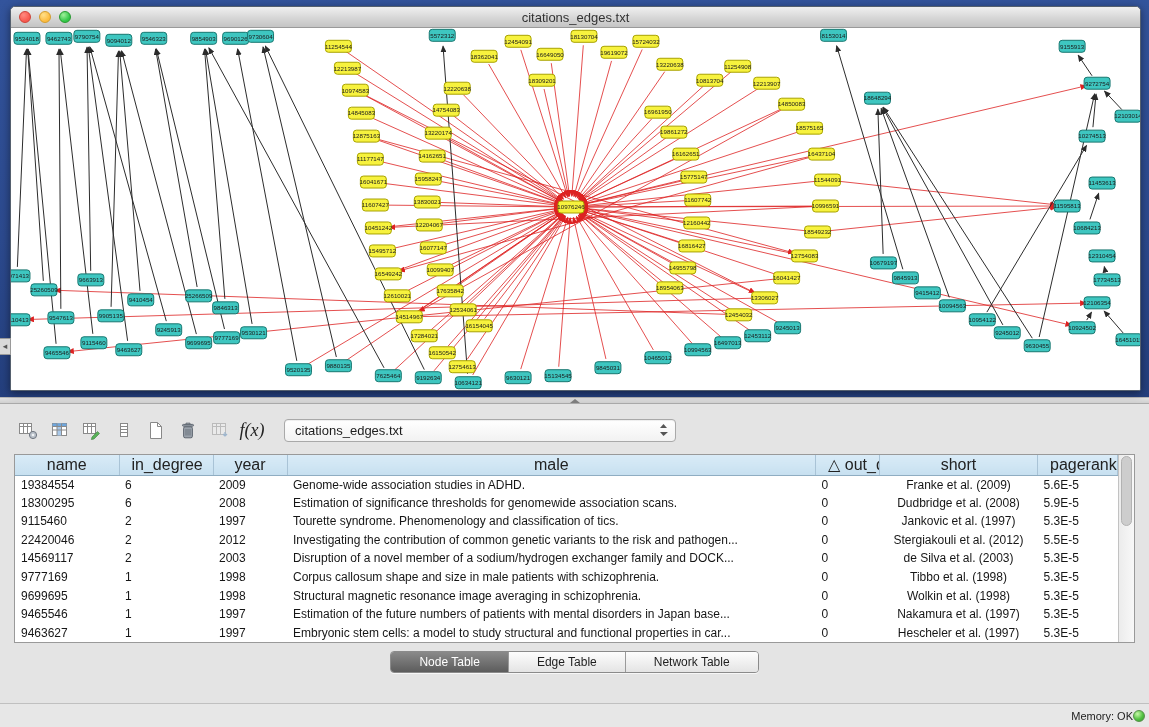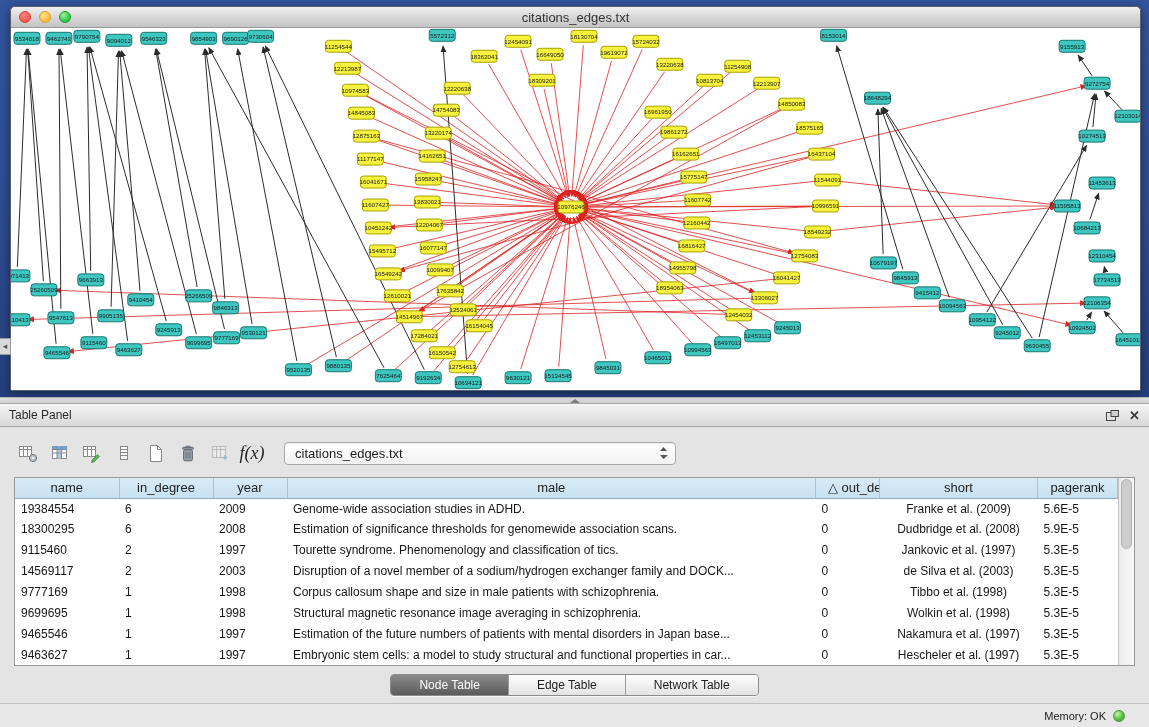--- a/index.html
+++ b/index.html
@@ -81,21 +81,21 @@
   }
 
   .table-wrap{
     flex:0 0 189px;height:189px;border:1px solid #999;background:#fff;box-sizing:border-box;
     display:flex;overflow:hidden;
   }
   table.data-table{border-collapse:collapse;table-layout:fixed;width:1089px;flex:1 1 auto;}
   table.data-table th{
     height:20px;background:linear-gradient(180deg,#d9ebf7,#c7e0f0);
     border-right:1px solid #a9c3d6;border-bottom:1px solid #8fadc2;
-    font-size:13px;font-weight:normal;color:#222;text-align:center;
+    font-size:16px;font-weight:normal;color:#222;text-align:center;
     overflow:hidden;white-space:nowrap;padding:0 12px;box-sizing:border-box;
   }
   table.data-table td{
     height:16.6px;font-size:12px;color:#161616;padding:0 6px;white-space:nowrap;
     overflow:hidden;text-overflow:ellipsis;box-sizing:border-box;
   }
   table.data-table th:nth-child(1),table.data-table td:nth-child(1){width:104px;}
   table.data-table th:nth-child(2),table.data-table td:nth-child(2){width:94px;}
   table.data-table th:nth-child(3),table.data-table td:nth-child(3){width:74px;}
   table.data-table th:nth-child(4),table.data-table td:nth-child(4){width:auto;}
@@ -114,21 +114,21 @@
     font-family:"Liberation Sans", sans-serif;font-size:12px;color:#1e1e1e;
     background:linear-gradient(180deg,#fdfdfd,#e4e4e4);border:none;border-left:1px solid #9a9a9a;
     padding:3px 28px;line-height:14px;
   }
   .seg .tab:first-child{border-left:none;}
   .tab.active{background:linear-gradient(180deg,#8a8a8a,#5c5c5c);color:#fff;}
 
   
   .statusbar{
     flex:0 0 24px;height:24px;background:#e7e7e7;border-top:1px solid #c0c0c0;
-    display:flex;align-items:center;justify-content:flex-end;gap:7px;padding:0 24px;box-sizing:border-box;
+    display:flex;align-items:center;justify-content:flex-end;padding:0 4px;box-sizing:border-box;
     font-size:11px;color:#222;
   }
   .led{
     width:12px;height:12px;border-radius:50%;
     background:radial-gradient(circle at 35% 30%,#c7f7a9,#53c242 55%,#2f9630);
     border:1px solid #57904a;box-sizing:border-box;
   }
 </style>
 </head>
 <body>
@@ -749,32 +749,20 @@
           </svg>
       </div>
     </div>
     <div class="left-collapse">◂</div>
   </div>
 
   <div class="splitter">
       <span class="grip"></span>
     </div>
 
-  <div class="panel-header">
-    <span>Table Panel</span>
-    <span class="ph-icons">
-      <span class="float-ic">
-        <svg width="13" height="11" viewBox="0 0 13 11">
-            <rect x="0.5" y="2.5" width="9" height="8" fill="none" stroke="#444"></rect>
-            <rect x="5" y="0.5" width="7.5" height="6" fill="#cfcfcf" stroke="#444"></rect>
-          </svg>
-      </span>
-      <span class="close-ic">✕</span>
-    </span>
-  </div>
 
   <div class="panel-body">
 
     <div class="toolbar">
       <button class="tbtn">
         <svg width="20" height="19" viewBox="0 0 20 19">
             <rect x="1.5" y="2.5" width="12" height="10" fill="#fff" stroke="#8a8a8a"></rect>
             <path d="M1.5 5.5h12M5.5 2.5v10M9.5 2.5v10" stroke="#8a8a8a" fill="none"></path>
             <circle cx="15" cy="14" r="3.6" fill="#b9c0c9" stroke="#6f7680"></circle>
             <circle cx="15" cy="14" r="1.3" fill="#eef1f4"></circle>
@@ -870,20 +858,29 @@
             <tr>
               <td>9115460</td>
               <td>2</td>
               <td>1997</td>
               <td>Tourette syndrome. Phenomenology and classification of tics.</td>
               <td>0</td>
               <td>Jankovic et al. (1997)</td>
               <td>5.3E-5</td>
             </tr>
             <tr>
+              <td>22420046</td>
+              <td>2</td>
+              <td>2012</td>
+              <td>Investigating the contribution of common genetic variants to the risk and pathogen...</td>
+              <td>0</td>
+              <td>Stergiakouli et al. (2012)</td>
+              <td>5.5E-5</td>
+            </tr>
+            <tr>
               <td>14569117</td>
               <td>2</td>
               <td>2003</td>
               <td>Disruption of a novel member of a sodium/hydrogen exchanger family and DOCK...</td>
               <td>0</td>
               <td>de Silva et al. (2003)</td>
               <td>5.3E-5</td>
             </tr>
             <tr>
               <td>9777169</td>

